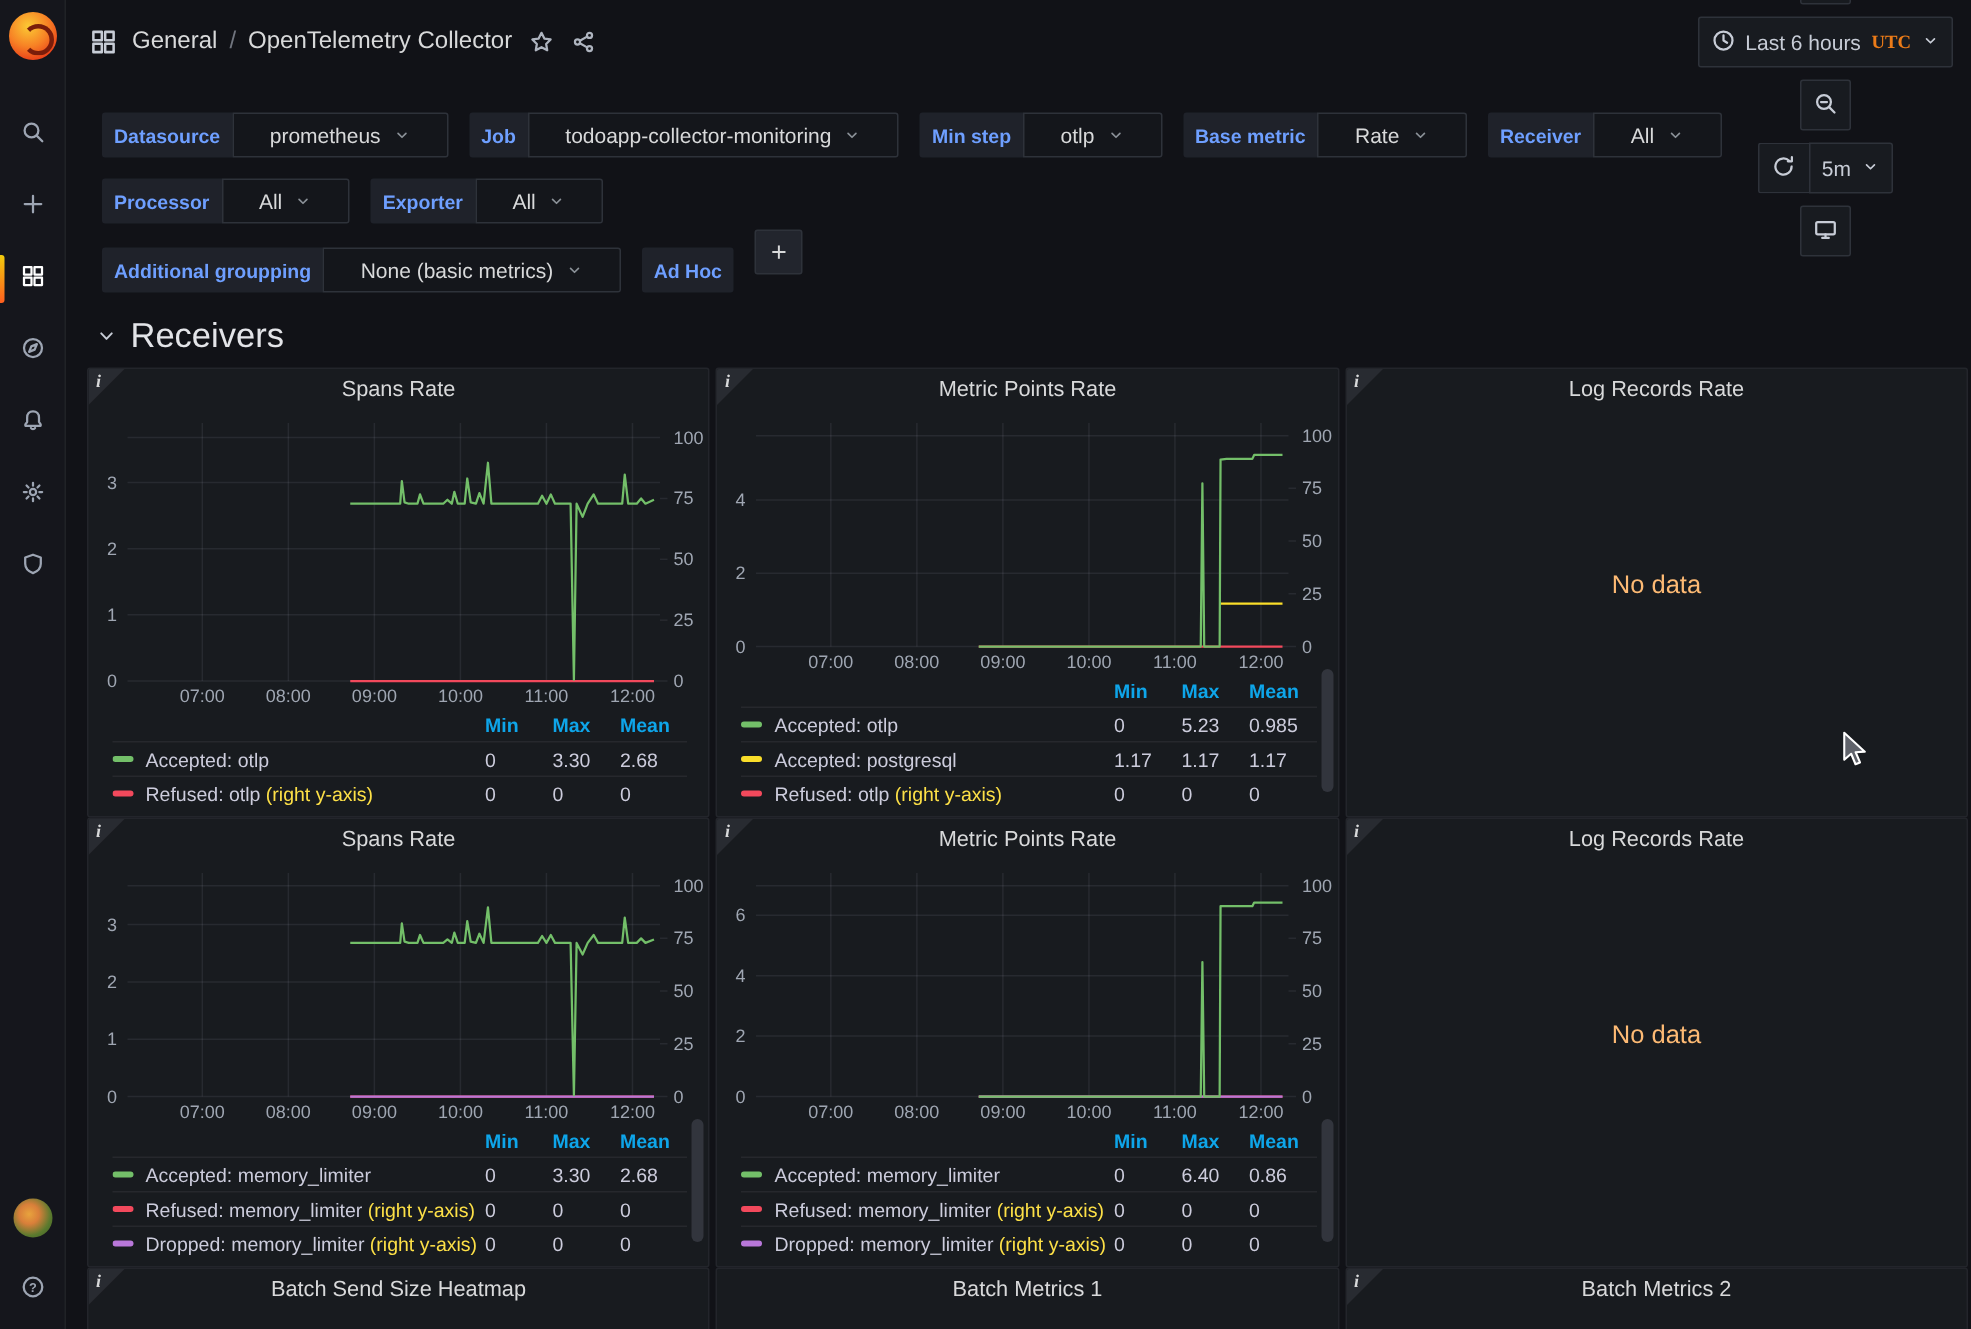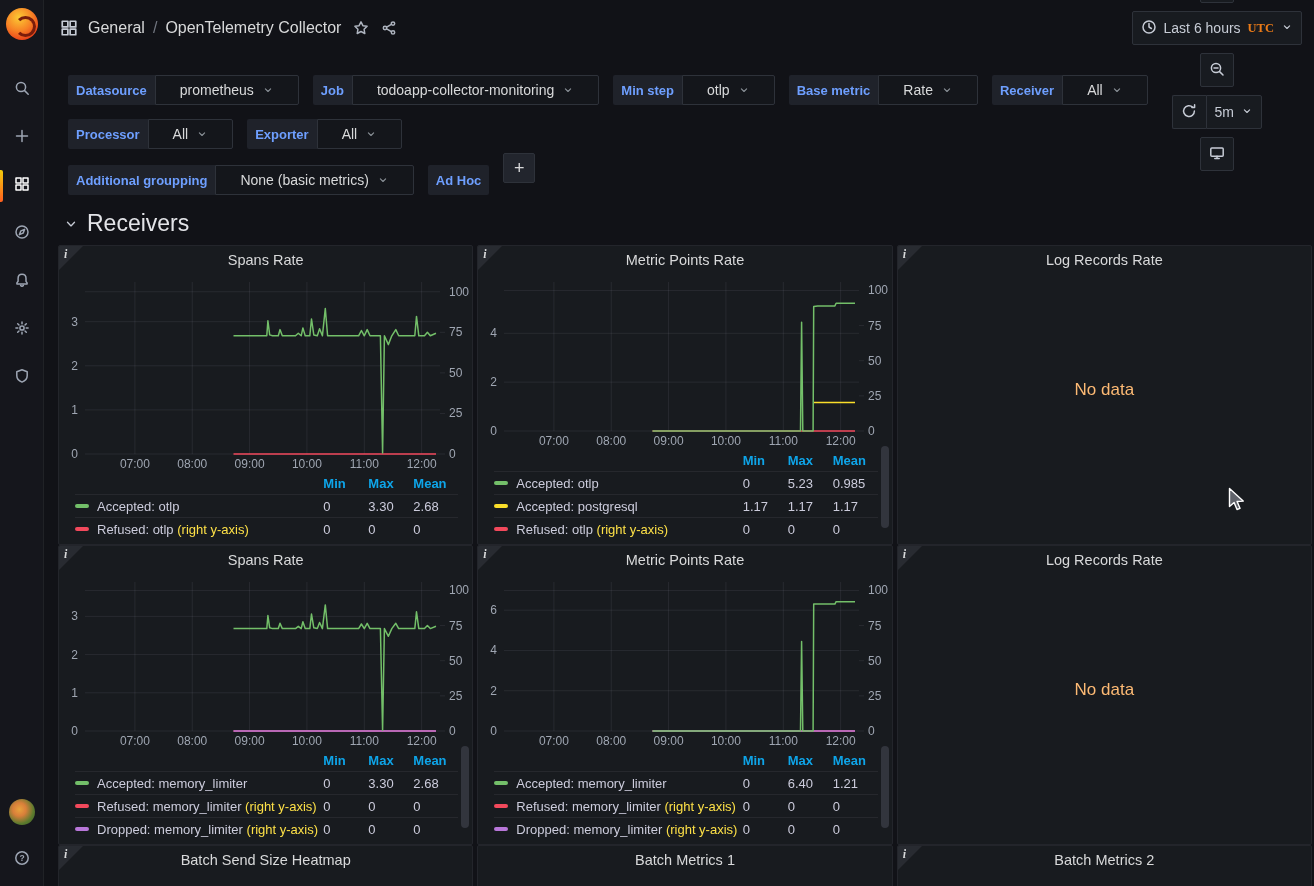--- a/index.html
+++ b/index.html
@@ -613,21 +613,21 @@
               <div class="lg-col">Max</div>
               <div class="lg-col">Mean</div>
             </div>
             <div class="lg-row">
               <div class="lg-label">
                 <span class="sw" style="background: rgb(115, 191, 105);"></span>
                 <span>Accepted: memory_limiter </span>
               </div>
               <div class="lg-col">0</div>
               <div class="lg-col">6.40</div>
-              <div class="lg-col">1.21</div>
+              <div class="lg-col">0.86</div>
             </div>
             <div class="lg-row">
               <div class="lg-label">
                 <span class="sw" style="background: rgb(242, 73, 92);"></span>
                 <span>Refused: memory_limiter <span class="dim">(right y-axis)</span></span>
               </div>
               <div class="lg-col">0</div>
               <div class="lg-col">0</div>
               <div class="lg-col">0</div>
             </div>

